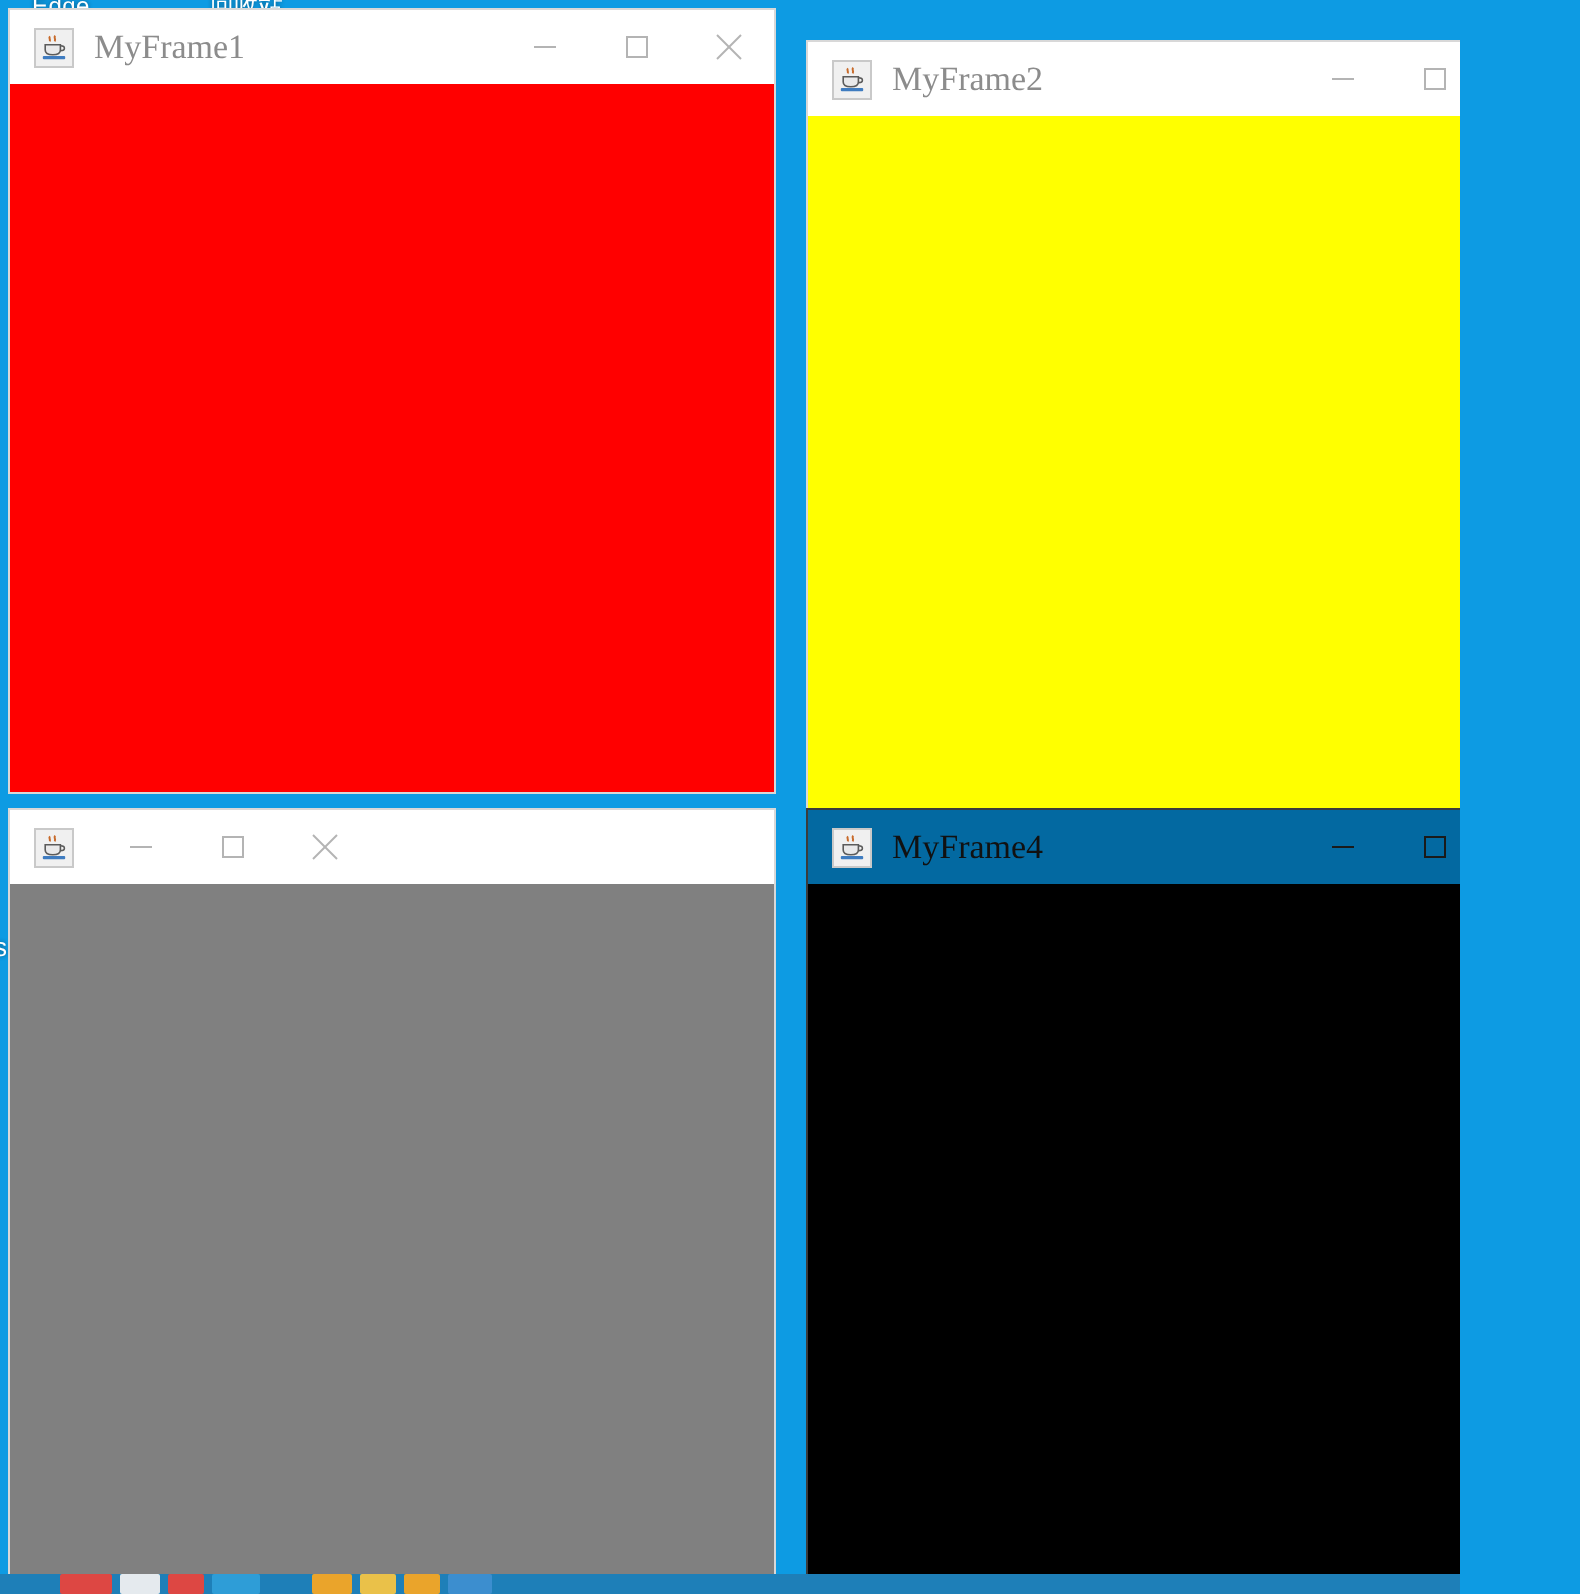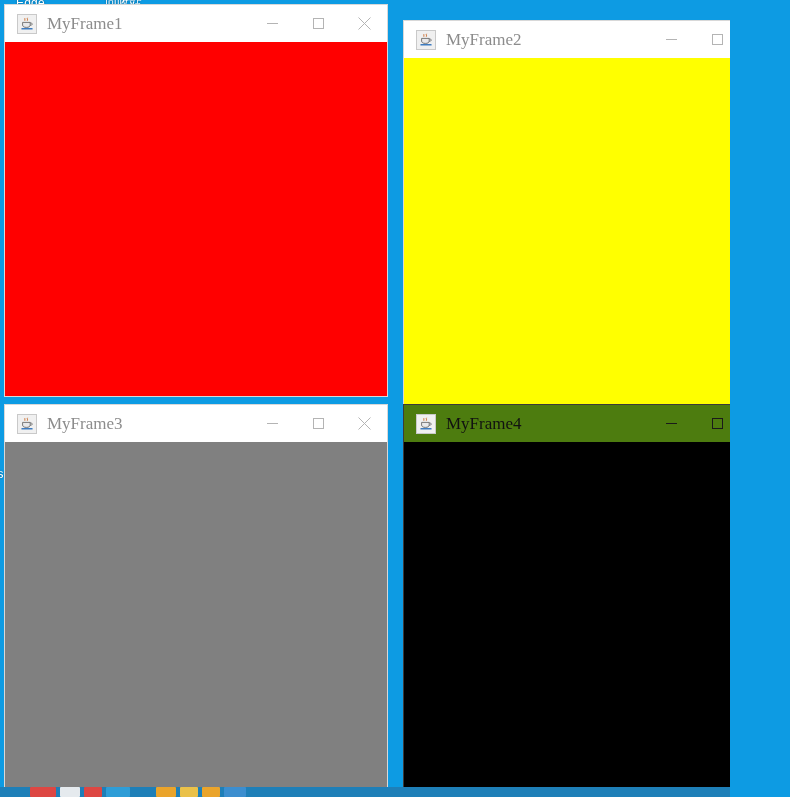--- a/index.html
+++ b/index.html
@@ -70,21 +70,21 @@
   }
 
   .titlebar {
     position: relative;
     height: 37px;
     background: #ffffff;
     display: flex;
     align-items: center;
     box-sizing: border-box;
   }
-  .frame.active .titlebar { background: #4d7c0f; }
+  .frame.active .titlebar { background: #0369a1; }
 
   .title-icon {
     width: 20px;
     height: 20px;
     margin-left: 12px;
     margin-right: 10px;
     flex: 0 0 auto;
     background: #f0f0f0;
     border: 1px solid #c9c9c9;
     box-sizing: border-box;
@@ -220,21 +220,20 @@
     <div class="titlebar">
       <span class="title-icon">
         <svg width="16" height="16" viewBox="0 0 16 16" aria-hidden="true">
           <path d="M6 2.2c-.9.9.5 1.5-.2 2.5" fill="none" stroke="#c86a2a" stroke-width="1"></path>
           <path d="M8.6 1.8c-1 1 .6 1.7-.3 2.9" fill="none" stroke="#c86a2a" stroke-width="1"></path>
           <path d="M3.6 6.4h7.6v2.6c0 1.5-1.3 2.4-3.8 2.4s-3.8-.9-3.8-2.4z" fill="#e9e9ea" stroke="#5b5b5b" stroke-width=".8"></path>
           <path d="M11.3 6.9c1.3 0 1.9.5 1.9 1.2s-.7 1.2-1.9 1.2" fill="none" stroke="#5b5b5b" stroke-width=".8"></path>
           <rect x="2.4" y="12" width="11.2" height="1.6" rx=".5" fill="#3f7cc0"></rect>
         </svg>
       </span>
-      <span class="title-text">MyFrame3</span>
       <span class="win-controls">
         <span class="win-btn">
           <svg width="11" height="11" viewBox="0 0 11 11">
               <line x1="0" y1="5.5" x2="11" y2="5.5" stroke-width="1"></line>
             </svg>
         </span>
         <span class="win-btn">
           <svg width="11" height="11" viewBox="0 0 11 11">
               <rect x="0.5" y="0.5" width="10" height="10" fill="none" stroke-width="1"></rect>
             </svg>

